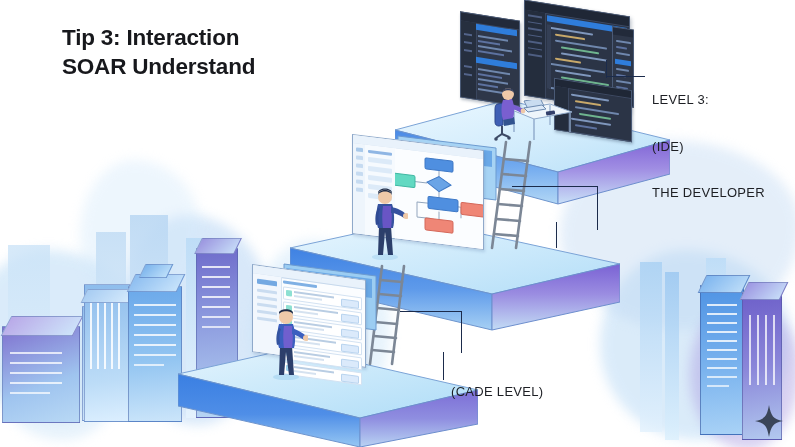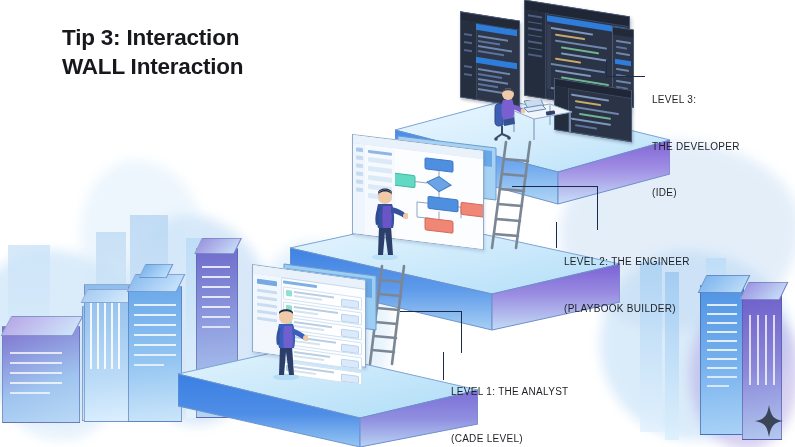--- a/index.html
+++ b/index.html
@@ -11,21 +11,21 @@
   .wash{position:absolute;border-radius:45% 55% 48% 52%/50% 45% 55% 50%;
         filter:blur(6px);opacity:.55;pointer-events:none;}
 
   
   .bld{position:absolute;}
 
   
   .plat{position:absolute;}
 
   
-  .lvl-label{position:absolute;color:#1d1f24;font-size:10px;line-height:15.5px;
+  .lvl-label{position:absolute;color:#1d1f24;font-size:13px;line-height:15.5px;
              letter-spacing:.3px;font-weight:400;white-space:pre;}
   .connector{position:absolute;border-color:#1b2b4b;border-style:solid;}
 
   
   #title{position:absolute;left:62px;top:24px;width:300px;
          font-size:22.5px;line-height:28.5px;font-weight:700;color:#17181c;
          letter-spacing:-0.2px;}
   .mon{position:absolute;background:#2b3446;border:1px solid #4a5a76;box-sizing:border-box;}
   .codeline{position:absolute;height:1.5px;border-radius:1px;}
 
@@ -569,40 +569,35 @@
       <circle cx="31" cy="25" r="2.4" fill="#efc9a8"></circle>
 
       <circle cx="16" cy="8" r="6" fill="#efc9a8"></circle>
       <path d="M10 7 C10 2 22 2 22 7 L22 5.5 C22 1 10 1 10 5.5 Z" fill="#2e3a58"></path>
       <path d="M10 8 C10 3 22 3 22 8 C22 4 19 3 16 3 C13 3 10 4 10 8 Z" fill="#2e3a58"></path>
     </svg>
   </div>
 
   <div id="title">
     <div>Tip 3: Interaction</div>
-    <div>WALL Interaction</div>
+    <div>SOAR Understand</div>
   </div>
 
   <div class="connector" style="left:607px;top:76px;width:38px;height:0;border-width:0 0 1.5px 0;"></div>
   <div class="connector" style="left:606px;top:60px;width:0;height:18px;border-width:0 0 0 1.5px;"></div>
   <div class="lvl-label" style="left:652px;top:61px;">
     <div>LEVEL 3:</div>
+    <div>(IDE)</div>
     <div>THE DEVELOPER</div>
-    <div>(IDE)</div>
   </div>
 
   <div class="connector" style="left:512px;top:186px;width:86px;height:0;border-width:0 0 1.5px 0;"></div>
   <div class="connector" style="left:597px;top:186px;width:0;height:44px;border-width:0 0 0 1.5px;"></div>
   <div class="connector" style="left:556px;top:222px;width:0;height:26px;border-width:0 0 0 1.5px;"></div>
-  <div class="lvl-label" style="left:564px;top:223px;">
-    <div>LEVEL 2: THE ENGINEER</div>
-    <div>(PLAYBOOK BUILDER)</div>
-  </div>
 
   <div class="connector" style="left:400px;top:311px;width:62px;height:0;border-width:0 0 1.5px 0;"></div>
   <div class="connector" style="left:461px;top:311px;width:0;height:42px;border-width:0 0 0 1.5px;"></div>
   <div class="connector" style="left:443px;top:352px;width:0;height:28px;border-width:0 0 0 1.5px;"></div>
   <div class="lvl-label" style="left:451px;top:353px;">
-    <div>LEVEL 1: THE ANALYST</div>
     <div>(CADE LEVEL)</div>
   </div>
 
 </div>
 
 </body></html>

